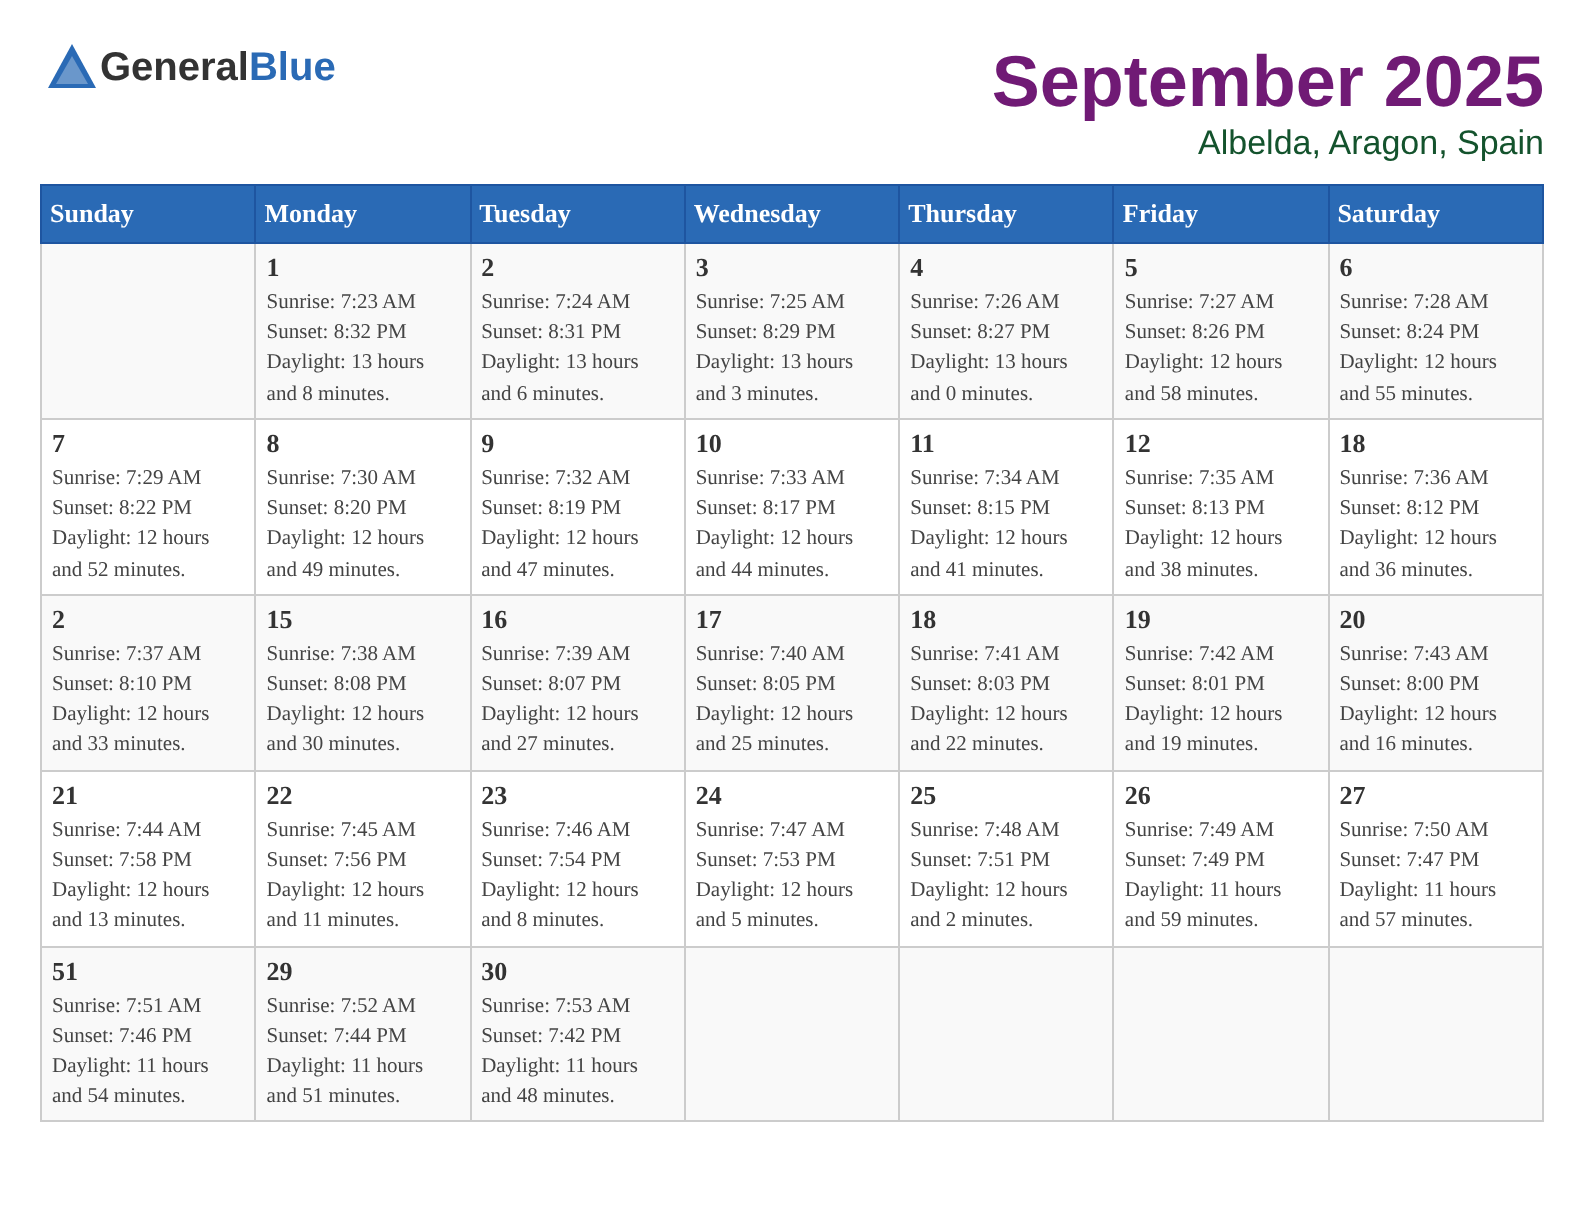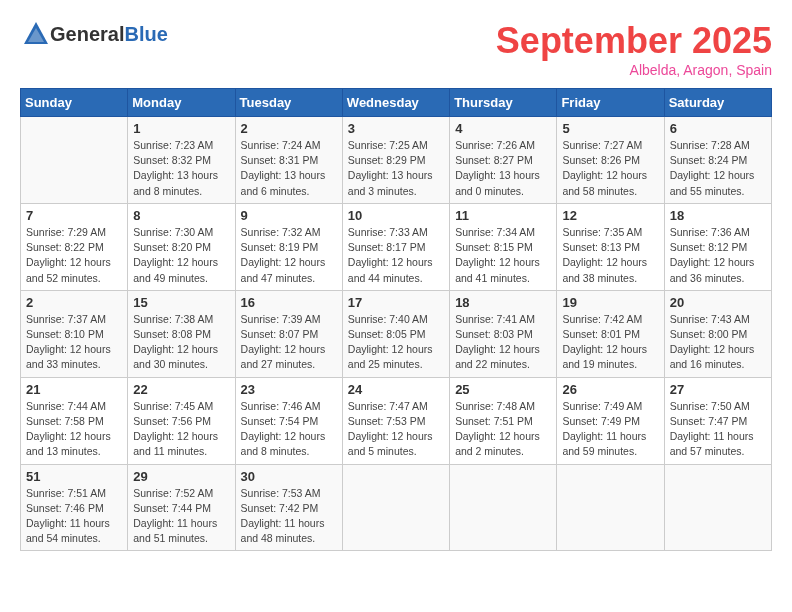--- a/index.html
+++ b/index.html
@@ -40,29 +40,30 @@
       width: 28px;
       height: 28px;
       margin-left: 2px;
     }
     .title-block {
       text-align: right;
     }
     .month-title {
       font-size: 36px;
       font-weight: bold;
-      color: #ef4444;
+      color: #701a75;
     }
     .location {
-      font-size: 14px;
-      color: #ec4899;
+      font-size: 17px;
+      color: #14532d;
     }
     table {
       width: 100%;
       border-collapse: collapse;
+      font-family: Liberation Serif, serif;
     }
     thead th {
       background-color: #2a6ab5;
       color: #fff;
       font-size: 13px;
       font-weight: bold;
       padding: 6px 4px;
       text-align: left;
       border: 1px solid #1e55a0;
     }

